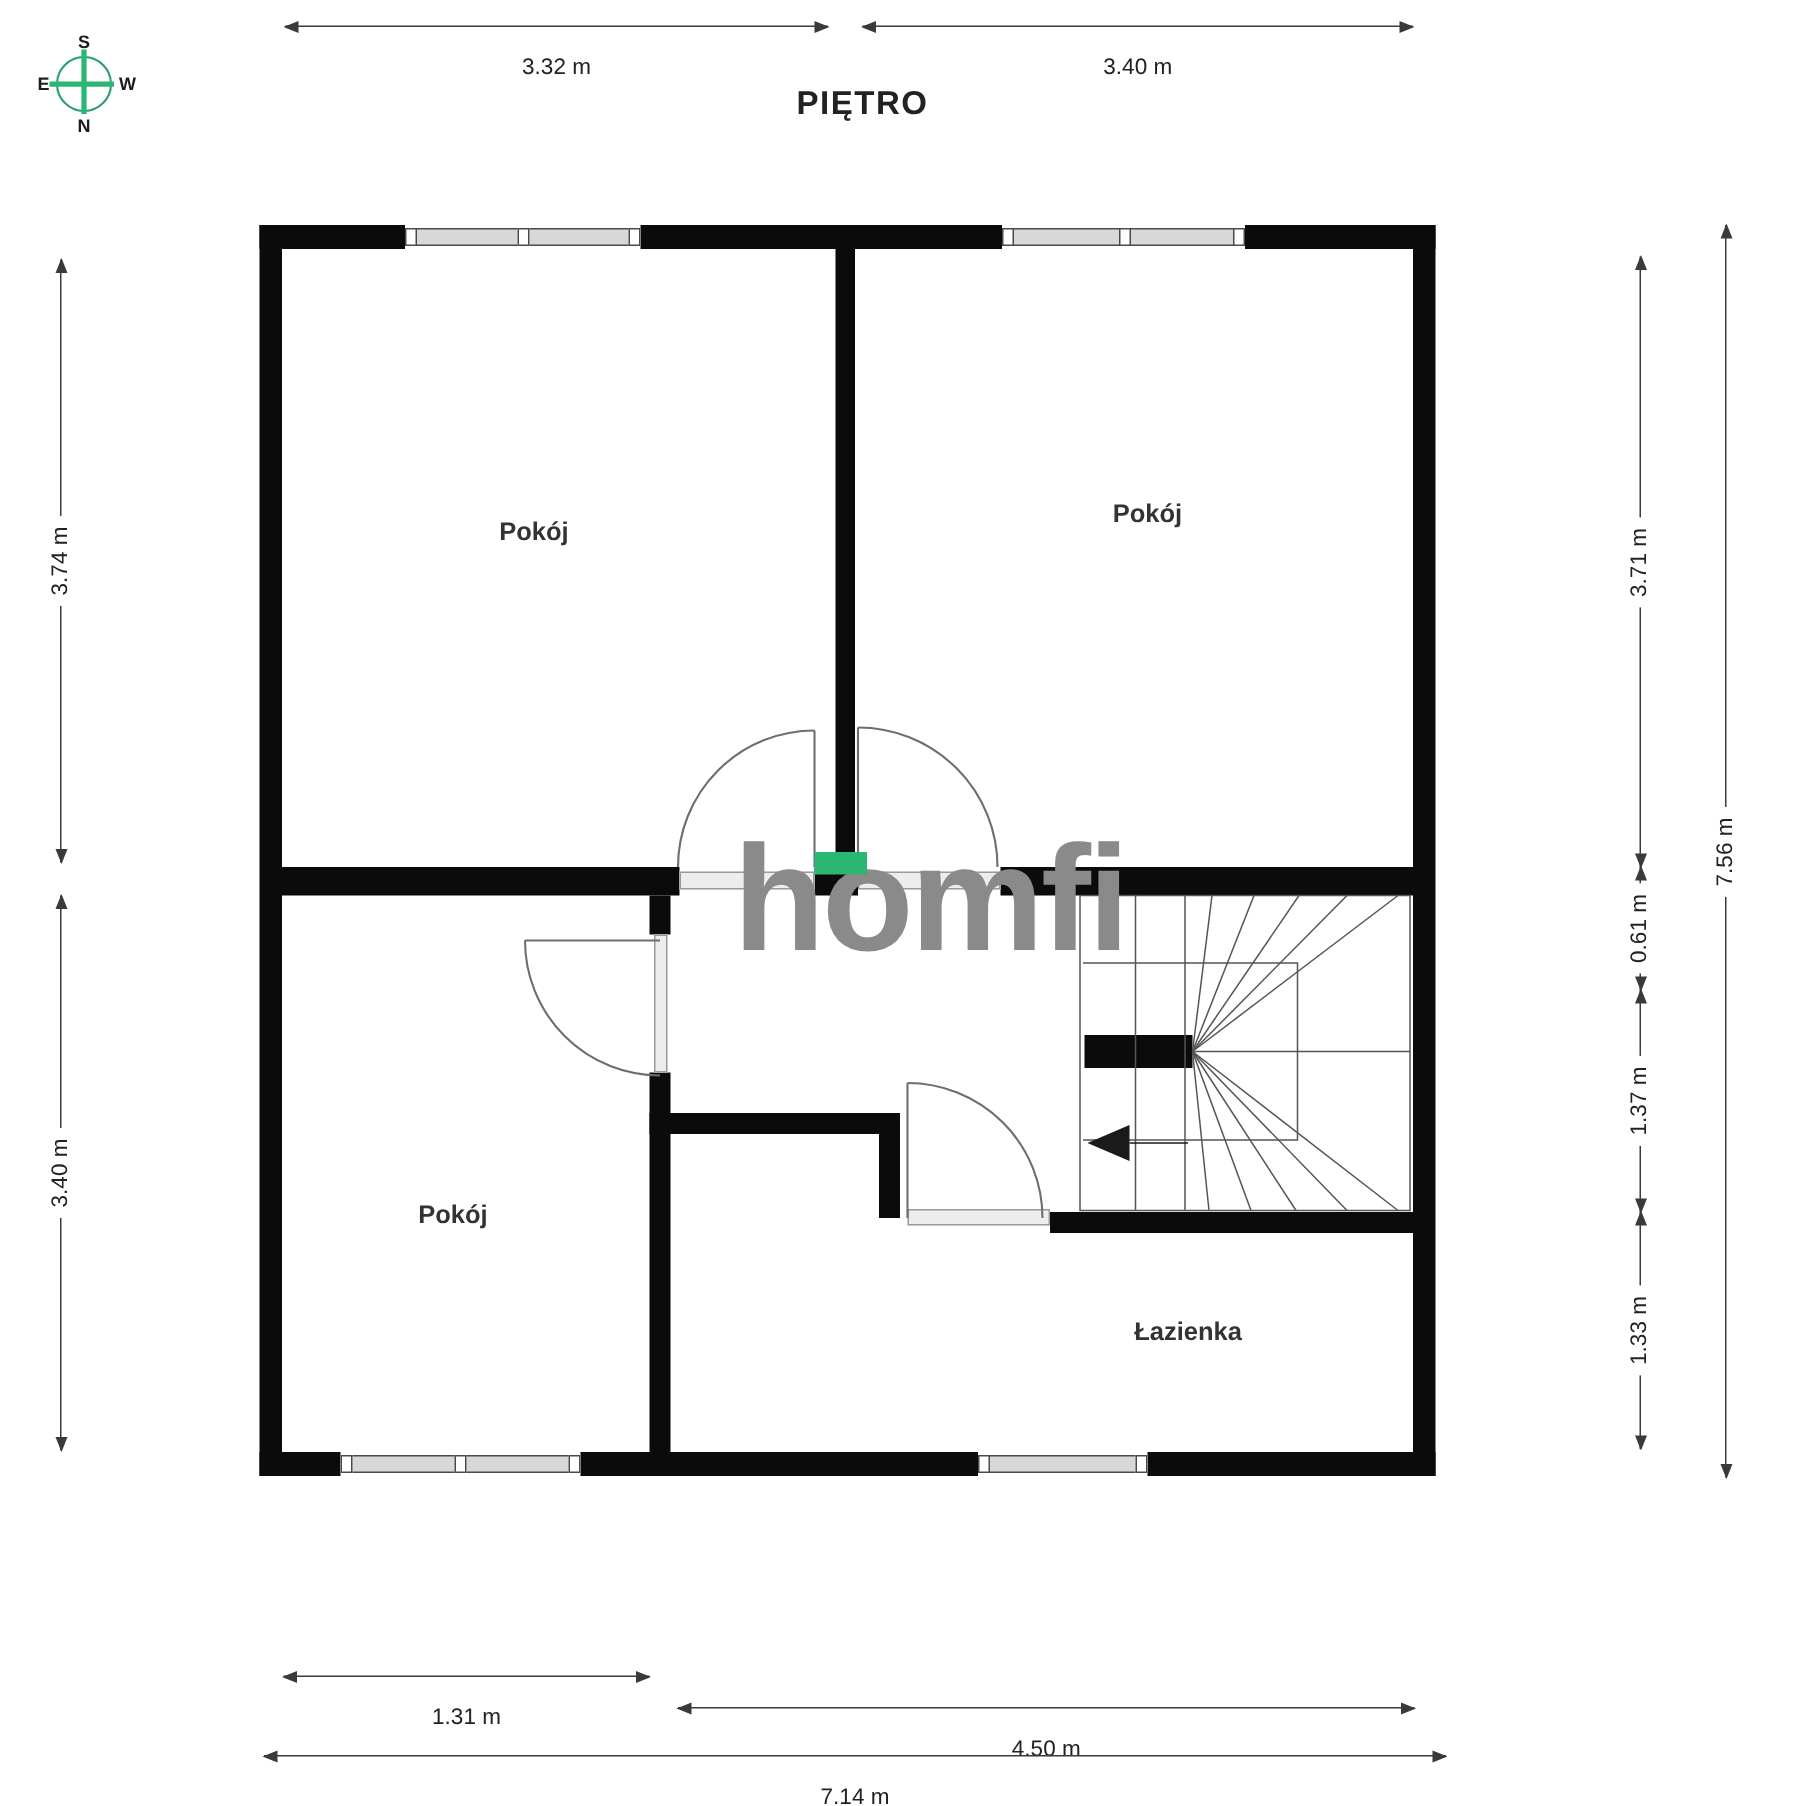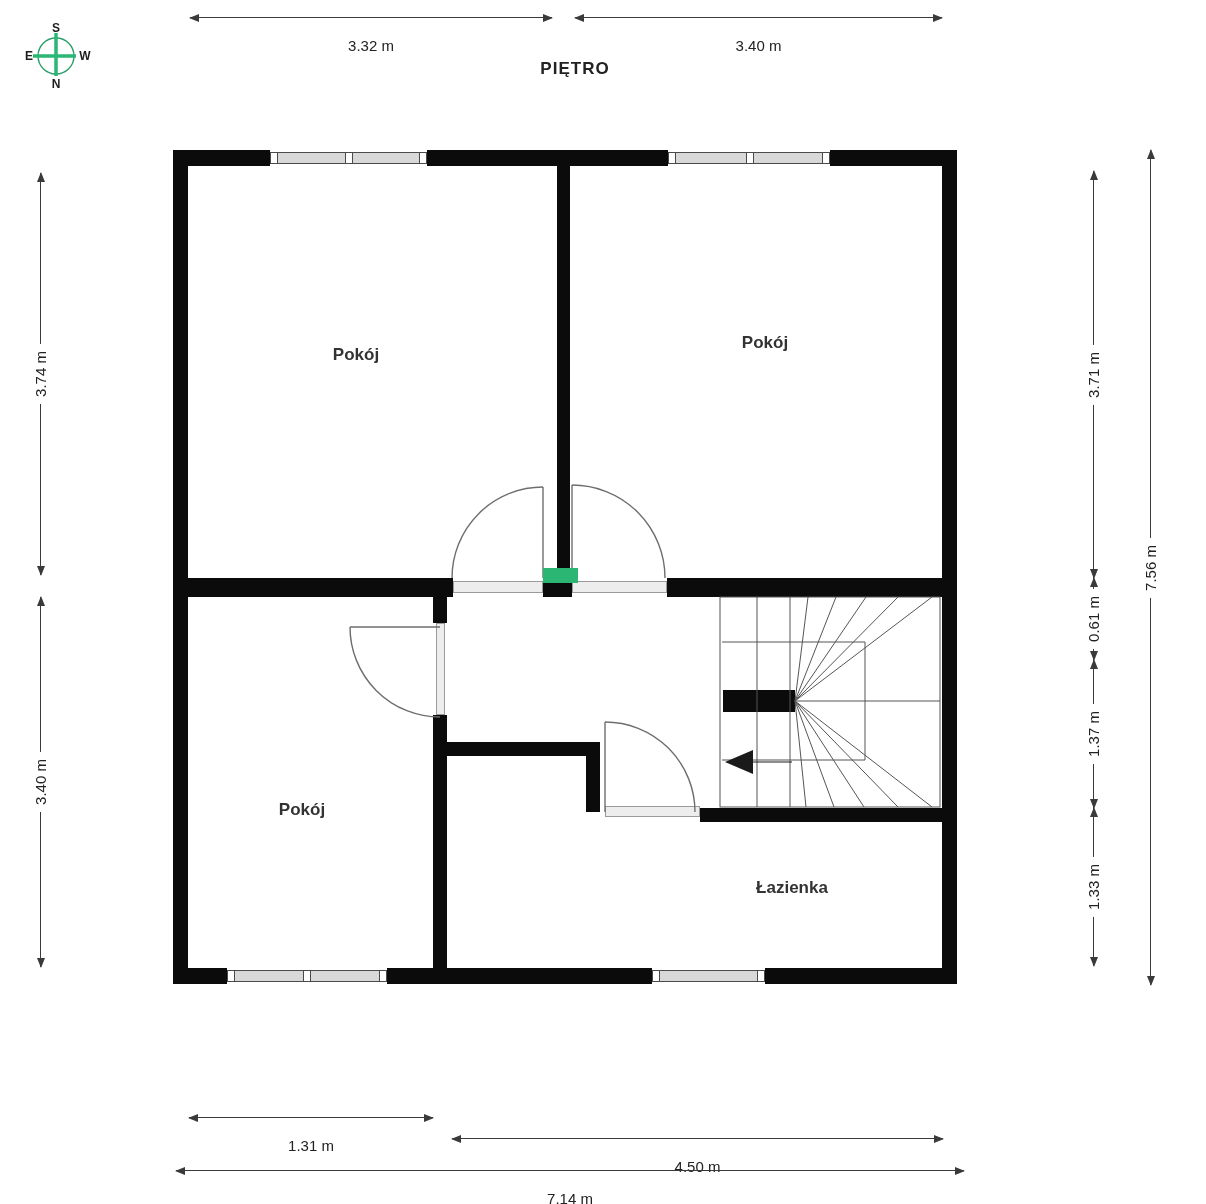--- a/index.html
+++ b/index.html
@@ -12,21 +12,21 @@
   body{font-family:"Liberation Sans", sans-serif;}
   .canvas{position:relative;width:1206px;height:1204px;background:#fff;overflow:hidden;}
 
   .wall{position:absolute;background:var(--walls);}
   .window{position:absolute;background:#d8d8d8;border:1px solid #4a4a4a;box-sizing:border-box;}
   .wcap{position:absolute;background:#fff;border:1px solid #4a4a4a;box-sizing:border-box;}
   .threshold{position:absolute;background:#ededed;border:1px solid #9a9a9a;box-sizing:border-box;}
 
   .plan-svg{position:absolute;left:0;top:0;pointer-events:none;}
 
-  .page-title{position:absolute;transform:translate(-50%,-50%);font-size:17px;font-weight:700;letter-spacing:1px;color:#222;white-space:nowrap;}
+  .page-title{position:absolute;transform:translate(-50%,-50%);font-size:22px;font-weight:700;letter-spacing:1px;color:#222;white-space:nowrap;}
   .room-label{position:absolute;transform:translate(-50%,-50%);font-size:17px;font-weight:600;color:#333;white-space:nowrap;}
 
   .watermark{position:absolute;transform:translate(-50%,-50%);font-size:100px;font-weight:700;color:var(--watermark);letter-spacing:-2px;white-space:nowrap;line-height:1;}
   .accent-bar{position:absolute;background:var(--accent);}
 
   .dim{position:absolute;}
   .dim.h{height:0;border-top:1px solid var(--dimline);}
   .dim.v{width:0;border-left:1px solid var(--dimline);}
   .ah{position:absolute;width:0;height:0;}
   .dim.h .ah.l{left:-1px;top:-4px;border-top:4px solid transparent;border-bottom:4px solid transparent;border-right:10px solid var(--dimline);}
@@ -129,20 +129,21 @@
         <line x1="795" y1="701" x2="834" y2="807"></line>
         <line x1="795" y1="701" x2="864" y2="807"></line>
         <line x1="795" y1="701" x2="898" y2="807"></line>
         <line x1="795" y1="701" x2="932" y2="807"></line>
       </g>
       <line x1="753" y1="762" x2="792" y2="762" stroke="#1a1a1a"></line>
       <polygon points="725,762 753,750 753,774" fill="#1a1a1a" stroke="none"></polygon>
     </g>
   </svg>
 
+  <div class="watermark" style="left:620px;top:599px;">homfi</div>
   <div class="accent-bar" style="left:543px;top:568px;width:35px;height:15px;"></div>
 
   <div class="room-label" style="left:356px;top:355px;">Pokój</div>
   <div class="room-label" style="left:765px;top:343px;">Pokój</div>
   <div class="room-label" style="left:302px;top:810px;">Pokój</div>
   <div class="room-label" style="left:792px;top:888px;">Łazienka</div>
 
   <div class="dim h" style="left:190px;top:17px;width:362px;">
     <span class="ah l"></span>
     <span class="ah r"></span>

